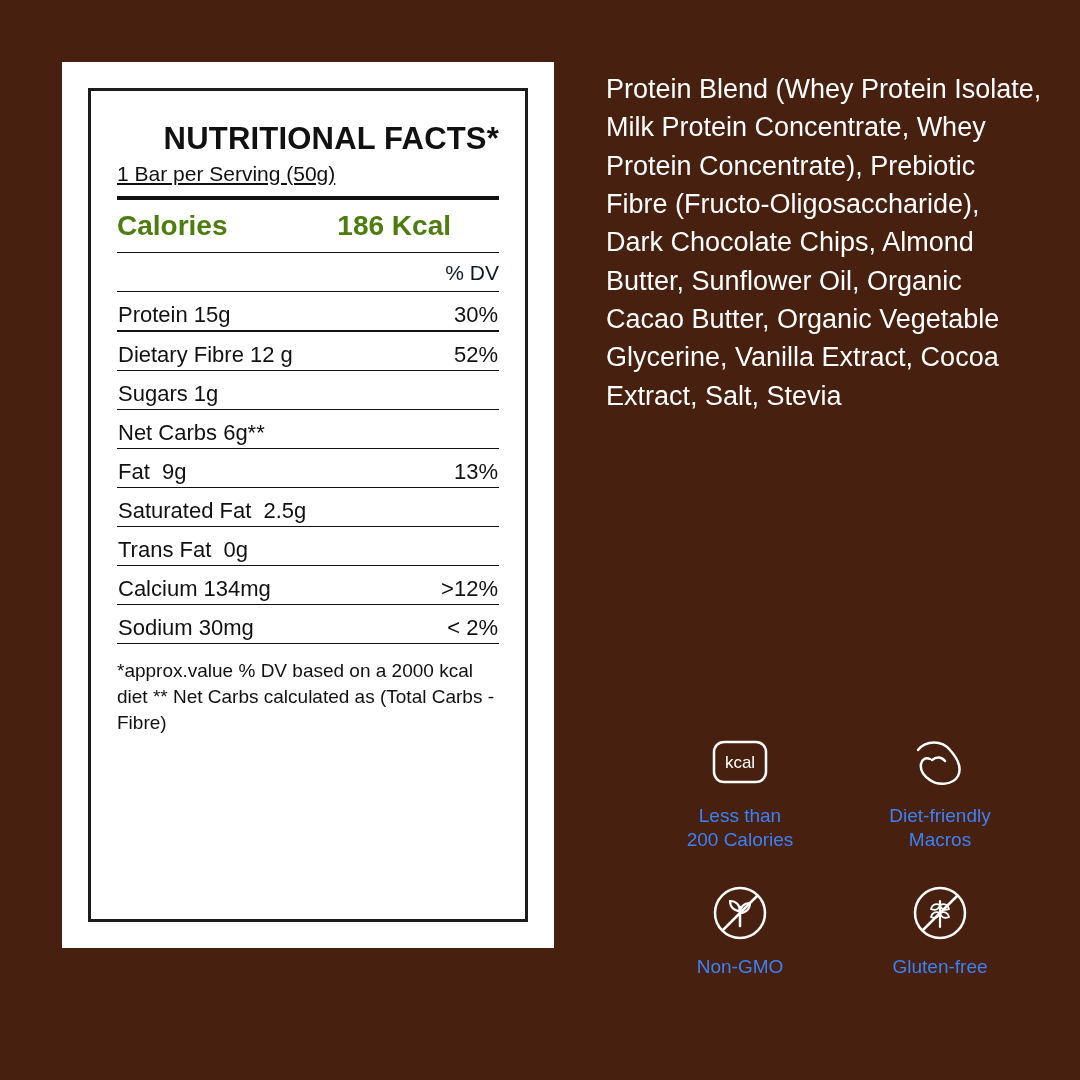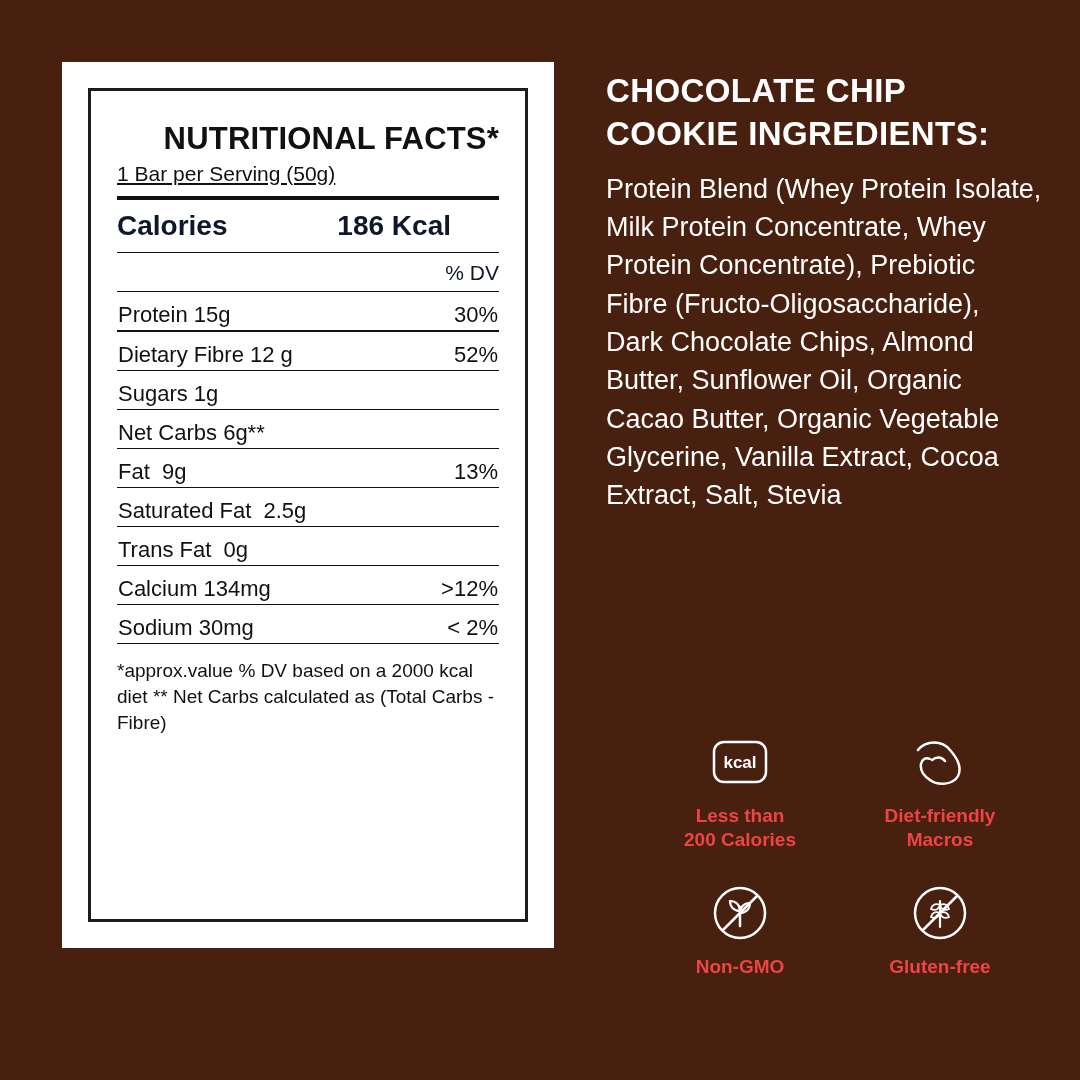--- a/index.html
+++ b/index.html
@@ -59,21 +59,21 @@
   }
   .rule-thin {
     border-bottom: 1.5px solid #111;
   }
   .cal-row {
     display: flex;
     justify-content: space-between;
     align-items: baseline;
     font-size: 28px;
     font-weight: bold;
-    color: #0f172a;
+    color: #4d7c0f;
     padding: 10px 0 10px 0;
   }
   .cal-row .cal-value {
     padding-right: 48px;
   }
   .dv-head {
     text-align: right;
     font-size: 21px;
     color: #0f172a;
     padding: 8px 0 6px 0;
@@ -123,22 +123,21 @@
 
   
   .badges {
     position: absolute;
     left: 640px;
     top: 730px;
     width: 400px;
     display: grid;
     grid-template-columns: 1fr 1fr;
     grid-row-gap: 28px;
-    color: #ef4444;
-    font-weight: bold;
+    color: #3b82f6;
   }
   .badge {
     display: flex;
     flex-direction: column;
     align-items: center;
     text-align: center;
   }
   .badge-icon {
     width: 64px;
     height: 64px;
@@ -231,21 +230,20 @@
         <span class="nf-dv">&lt; 2%</span>
       </div>
 
       <div class="rule-thin"></div>
 
       <div class="nf-foot">*approx.value % DV based on a 2000 kcal diet  ** Net Carbs calculated as (Total Carbs - Fibre)</div>
     </div>
   </div>
 
   <div class="right">
-    <div class="ing-title">CHOCOLATE CHIP COOKIE INGREDIENTS:</div>
     <div class="ing-body">Protein Blend (Whey Protein Isolate, Milk Protein Concentrate, Whey Protein Concentrate), Prebiotic Fibre (Fructo-Oligosaccharide), Dark Chocolate Chips, Almond Butter, Sunflower Oil, Organic Cacao Butter, Organic Vegetable Glycerine, Vanilla Extract, Cocoa Extract, Salt, Stevia</div>
   </div>
 
   <div class="badges">
 
     <div class="badge">
       <div class="badge-icon">
         <svg width="64" height="64" viewBox="0 0 64 64" aria-hidden="true">
           <rect x="6" y="12" width="52" height="40" rx="10" ry="10" fill="none" stroke="#ffffff" stroke-width="2.5"></rect>
           <text x="32" y="38" text-anchor="middle" font-family="Liberation Sans, sans-serif" font-size="17" fill="#ffffff">kcal</text>

